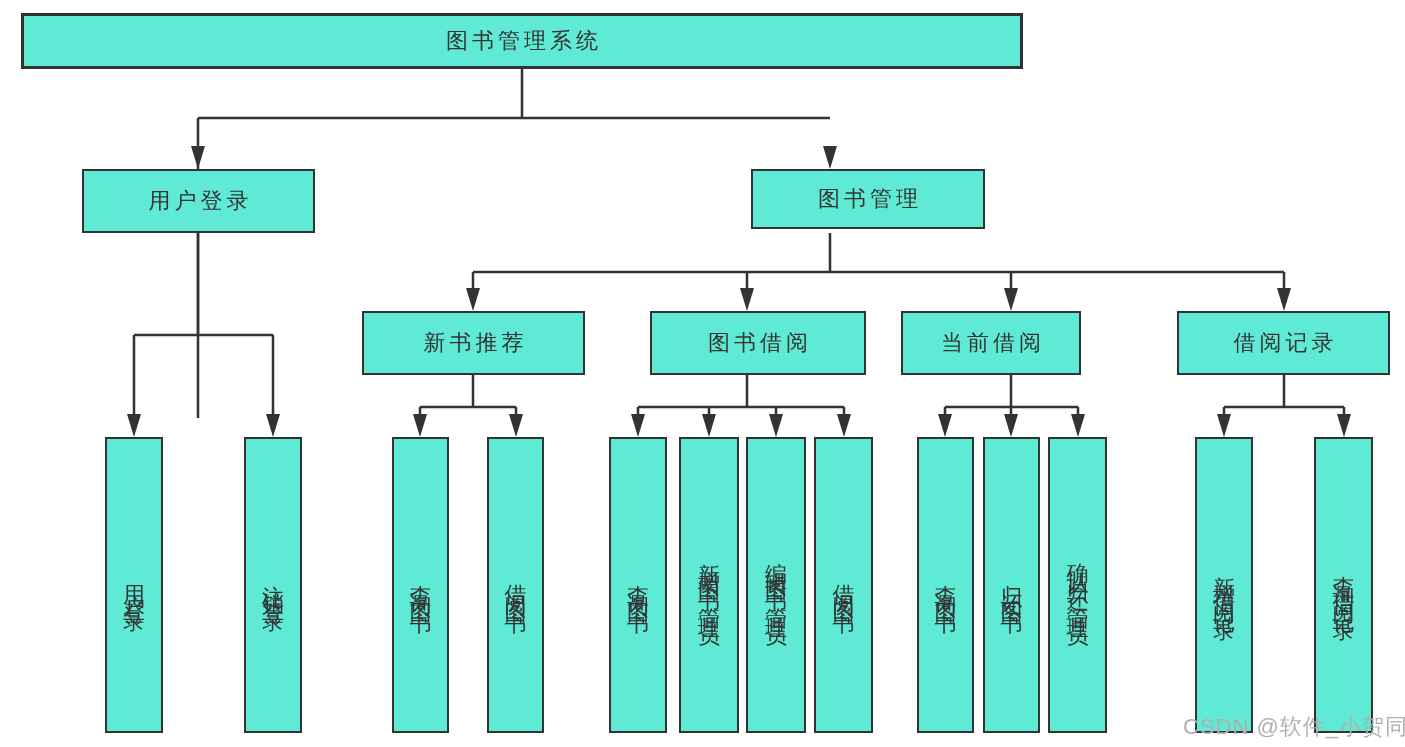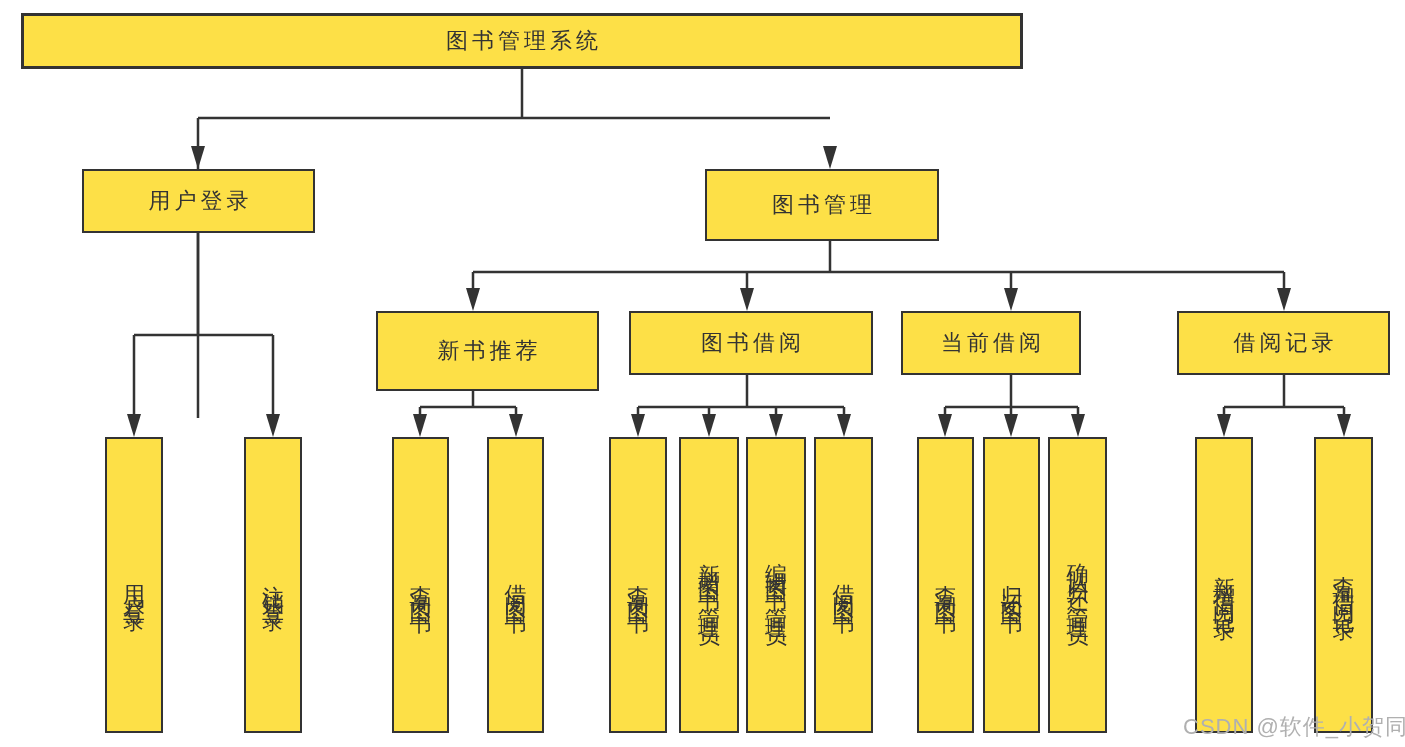--- a/index.html
+++ b/index.html
@@ -8,21 +8,21 @@
     width:1405px;height:747px;
     background:#ffffff;
     font-family:"Liberation Sans","DejaVu Sans",sans-serif;
     color:#333333;
     overflow:hidden;
   }
   #connectors{position:absolute;left:0;top:0;width:1405px;height:747px;}
   .box{
     position:absolute;
     box-sizing:border-box;
-    background:#fde047;
+    background:#5eead4;
     border:2.5px solid #333333;
     display:flex;
     align-items:center;
     justify-content:center;
     text-align:left;
     z-index:2;
   }
   .box.root{border-width:3px;}
   .h-label{font-size:22px;letter-spacing:4px;white-space:nowrap;text-indent:4px;}
   .v-box{top:437px;height:296px;}
@@ -94,28 +94,28 @@
     </g>
   </svg>
 
   <div class="box root" style="left:21px;top:13px;width:1002px;height:56px;">
     <span class="h-label">图书管理系统</span>
   </div>
 
   <div class="box" style="left:82px;top:169px;width:233px;height:64px;">
     <span class="h-label">用户登录</span>
   </div>
-  <div class="box" style="left:705px;top:169px;width:234px;height:72px;">
+  <div class="box" style="left:751px;top:169px;width:234px;height:60px;">
     <span class="h-label">图书管理</span>
   </div>
 
-  <div class="box" style="left:376px;top:311px;width:223px;height:80px;">
+  <div class="box" style="left:362px;top:311px;width:223px;height:64px;">
     <span class="h-label">新书推荐</span>
   </div>
-  <div class="box" style="left:629px;top:311px;width:244px;height:64px;">
+  <div class="box" style="left:650px;top:311px;width:216px;height:64px;">
     <span class="h-label">图书借阅</span>
   </div>
   <div class="box" style="left:901px;top:311px;width:180px;height:64px;">
     <span class="h-label">当前借阅</span>
   </div>
   <div class="box" style="left:1177px;top:311px;width:213px;height:64px;">
     <span class="h-label">借阅记录</span>
   </div>
 
   <div class="box v-box" style="left:105px;width:58px;">

